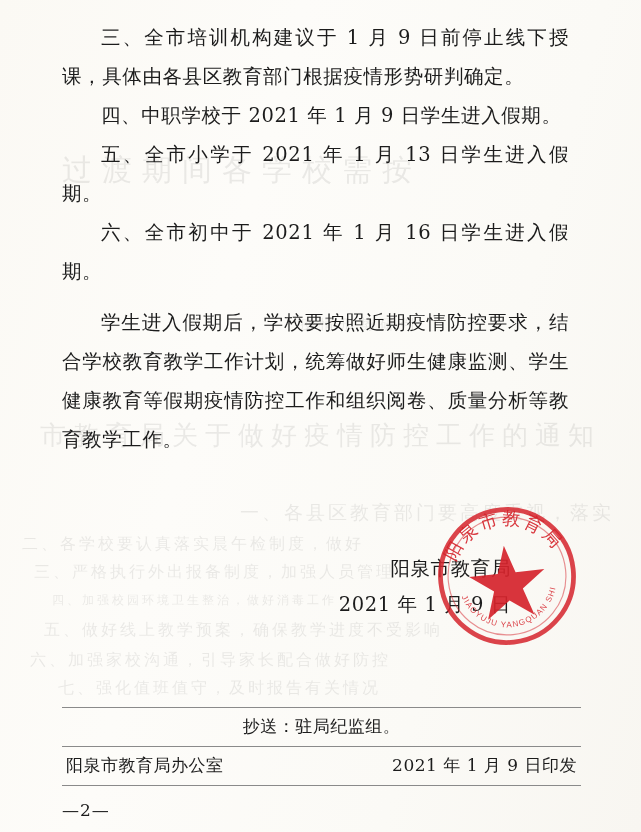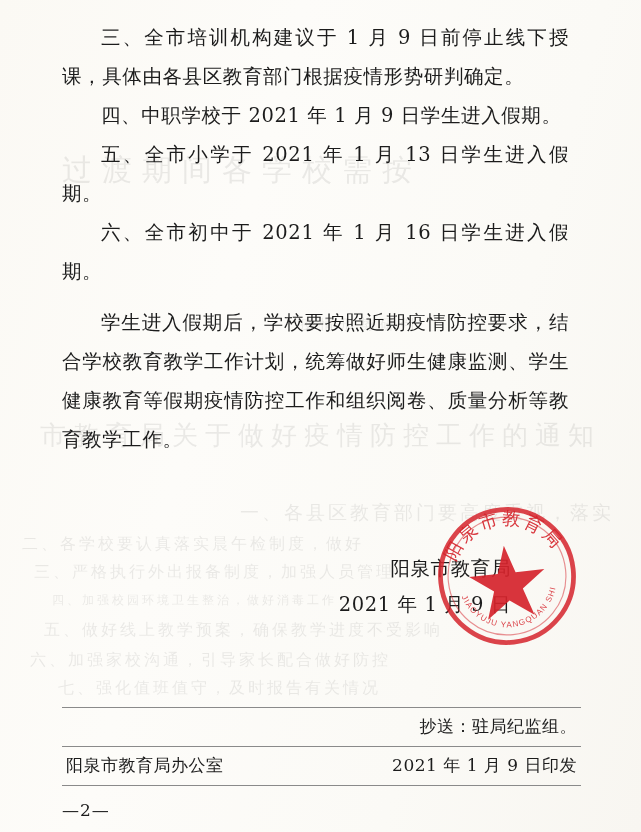--- a/index.html
+++ b/index.html
@@ -96,21 +96,21 @@
     border: none;
     border-top: 1px solid #8a8a8a;
     margin: 0;
   }
   .footer-row {
     display: flex;
     justify-content: space-between;
     align-items: center;
     padding: 7px 4px 8px 4px;
   }
-  .footer-row.single { justify-content: flex-end; }
+  .footer-row.single { justify-content: center; }
   .page-number {
     position: absolute;
     left: 62px;
     bottom: 12px;
     font-size: 17px;
     letter-spacing: 1px;
     z-index: 3;
   }
 </style>
 </head>

